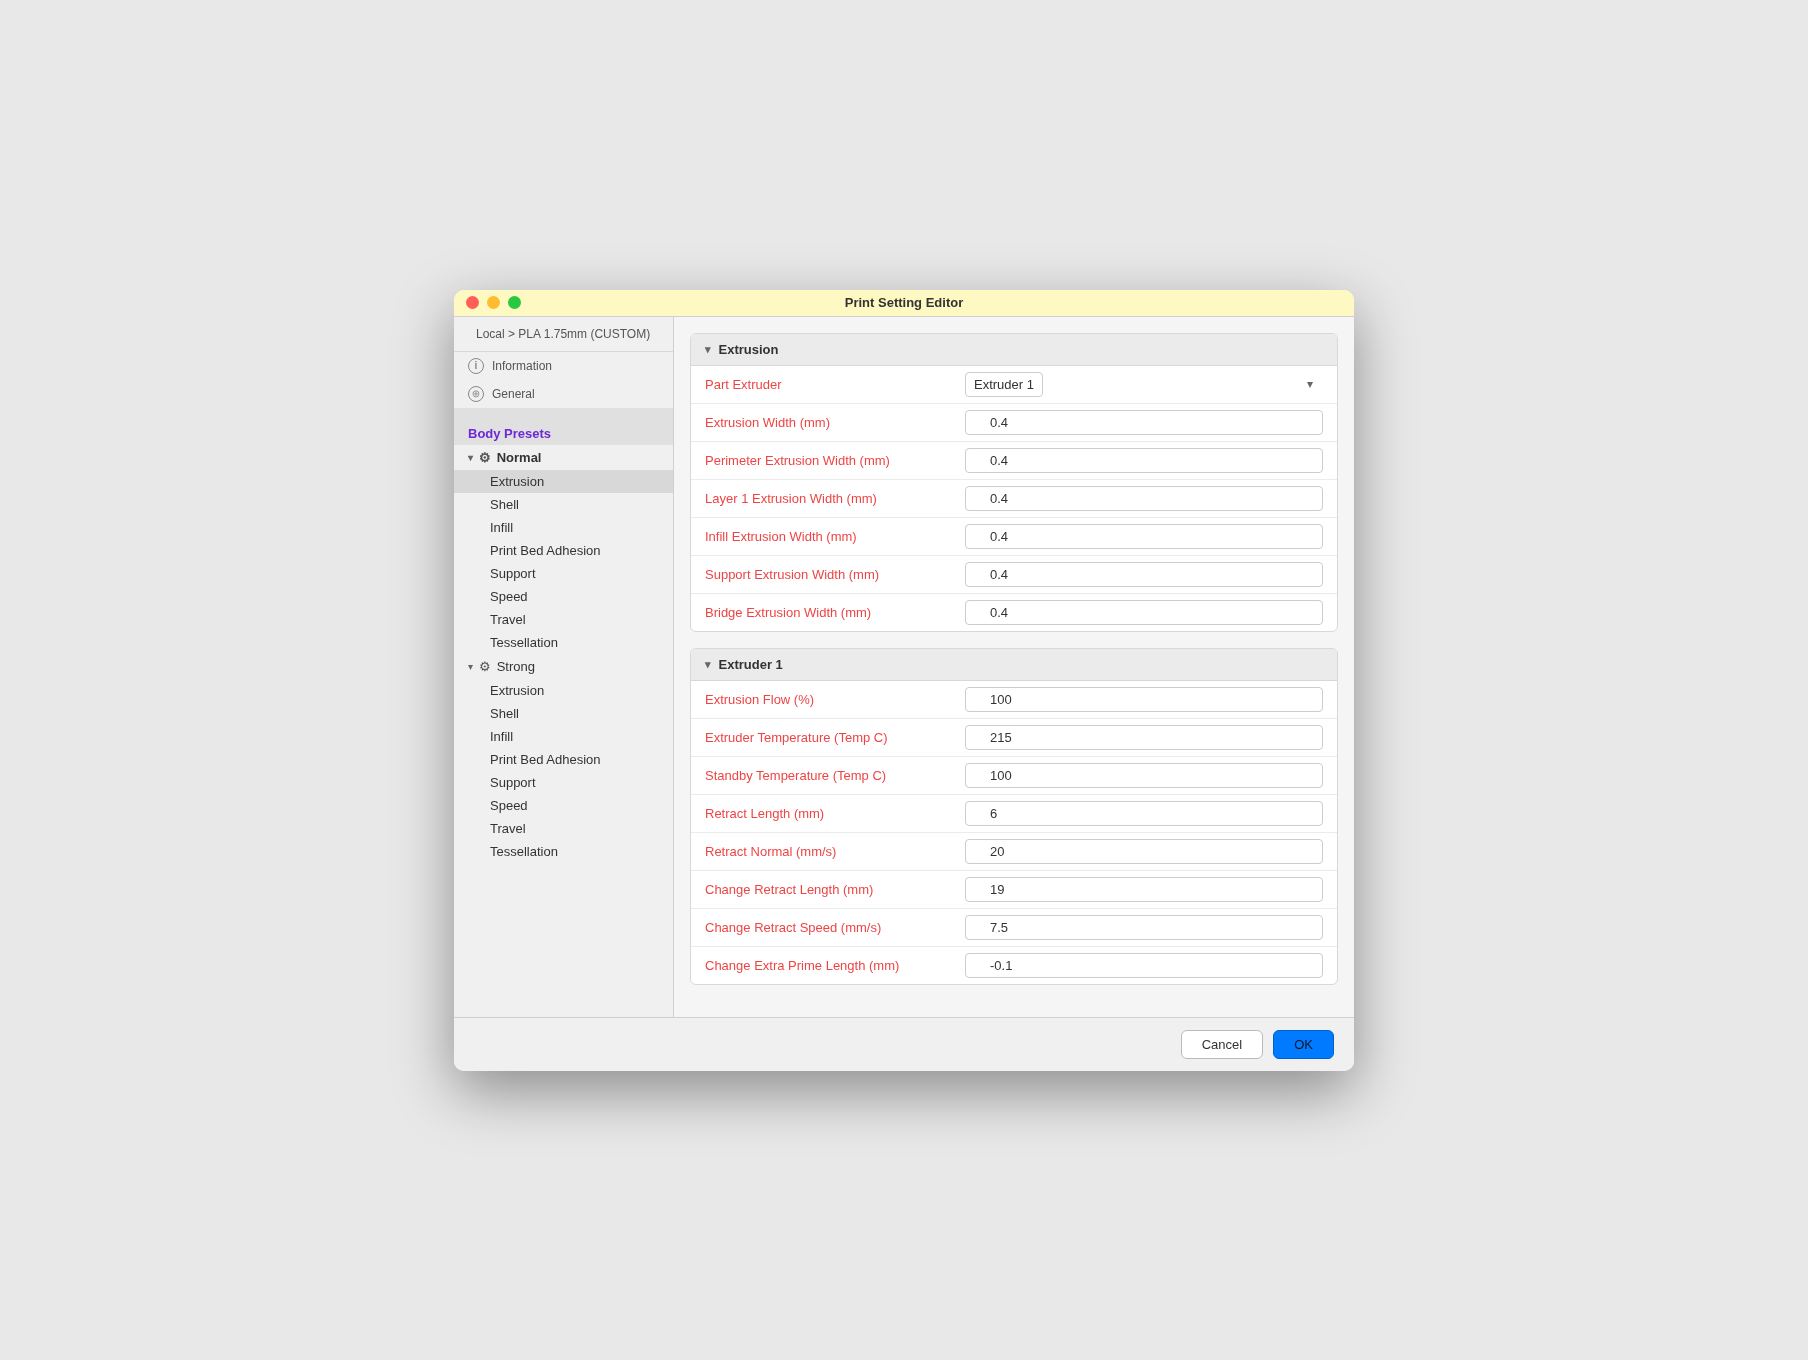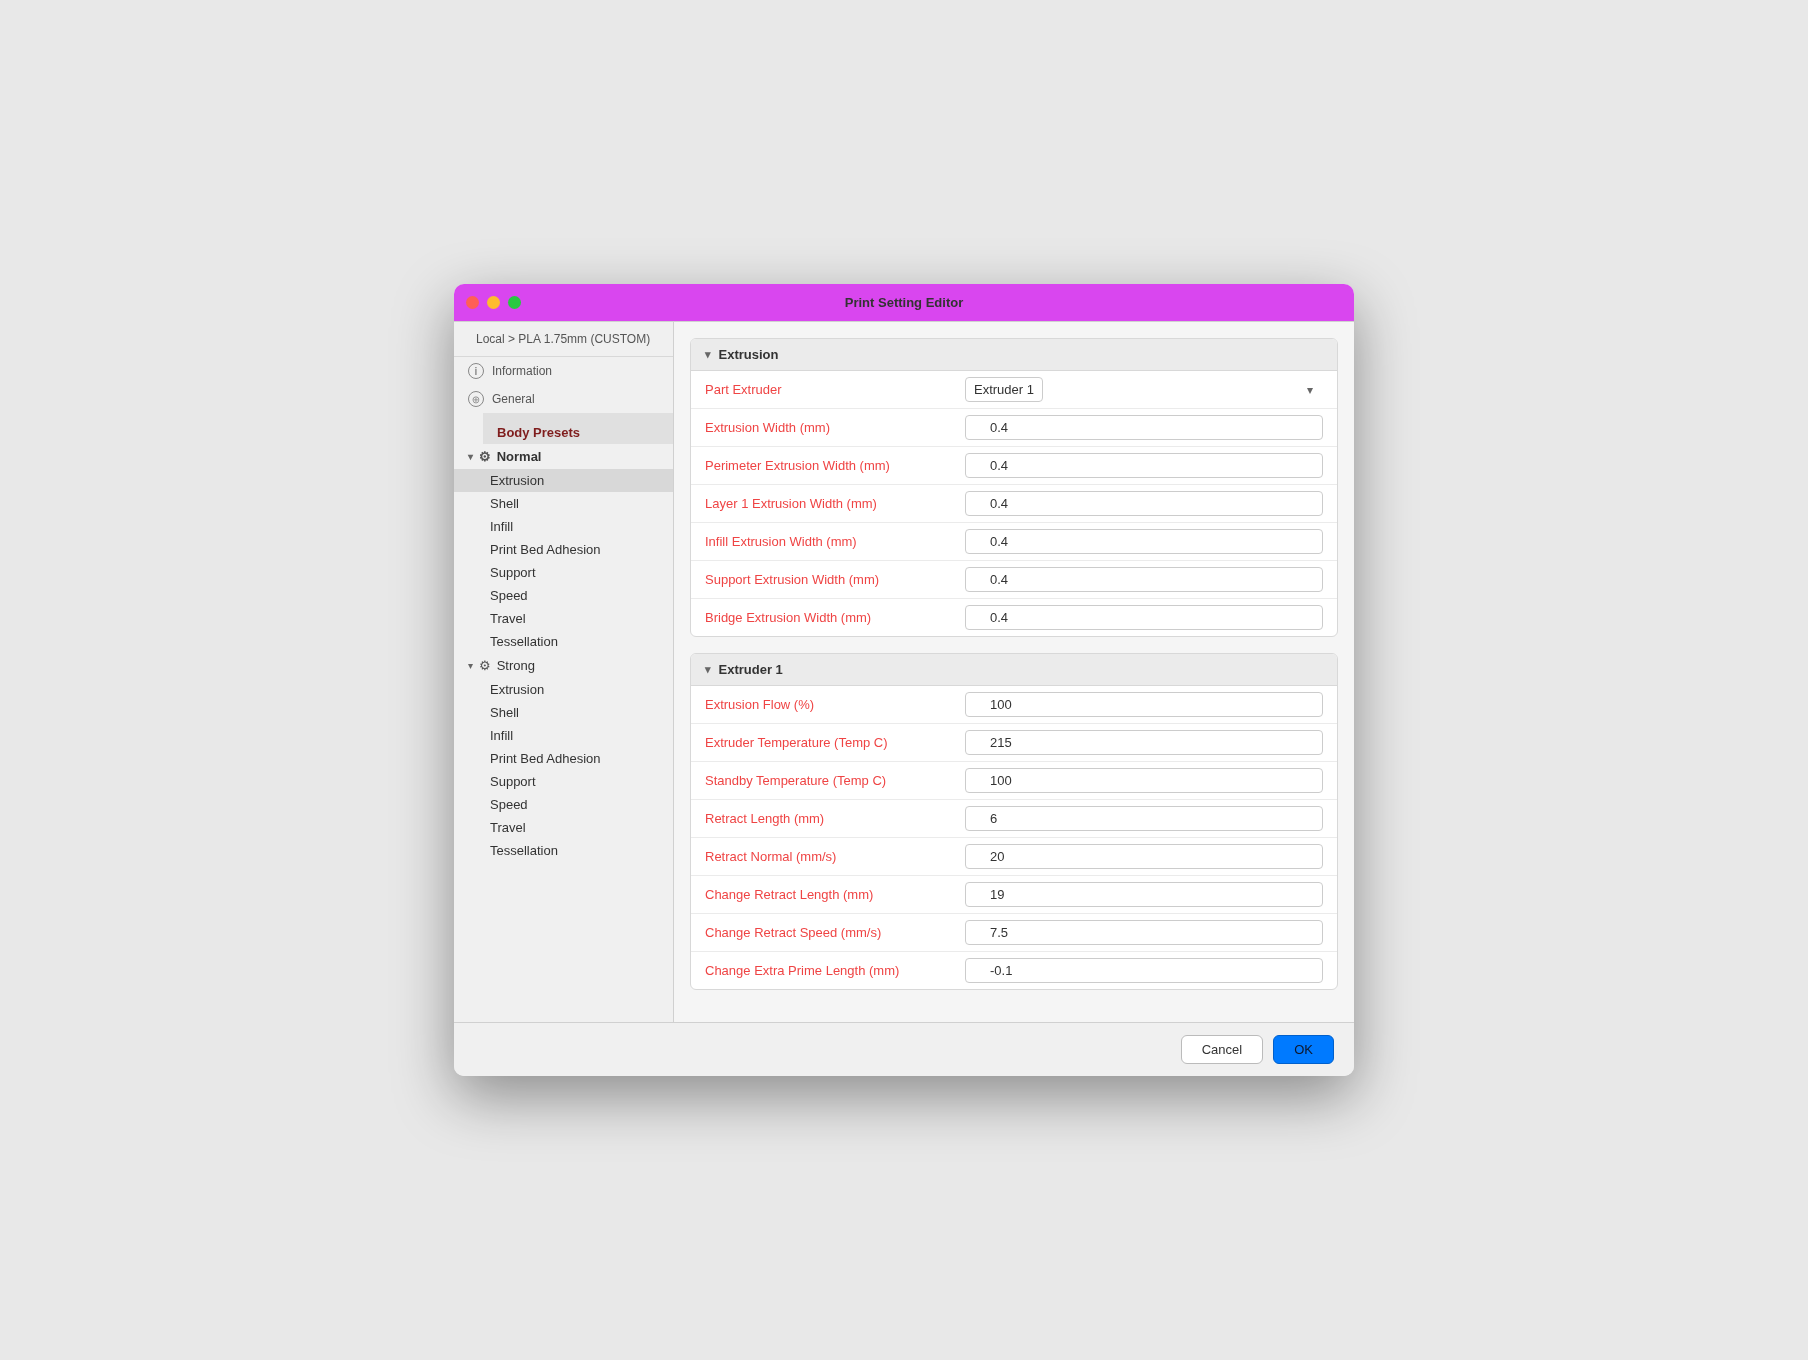--- a/index.html
+++ b/index.html
@@ -15,22 +15,22 @@
     .window {
       width: 900px;
       background: #f5f5f5;
       border-radius: 10px;
       box-shadow: 0 20px 60px rgba(0,0,0,0.4);
       overflow: hidden;
       display: flex;
       flex-direction: column;
     }
     .titlebar {
-      background: #d946ef;
-      height: 38px;
+      background: #fef9c3;
+      height: 27px;
       display: flex;
       align-items: center;
       justify-content: center;
       position: relative;
       border-bottom: 1px solid #d0d0d0;
       flex-shrink: 0;
     }
     .titlebar-buttons {
       position: absolute;
       left: 12px;
@@ -98,26 +98,25 @@
       height: 16px;
       border-radius: 50%;
       border: 1.5px solid #888;
       display: flex;
       align-items: center;
       justify-content: center;
       font-size: 10px;
       color: #888;
     }
     .sidebar-group-label {
-      padding: 12px 14px 4px 14px;
+      padding: 18px 14px 4px 14px;
       font-size: 13px;
       font-weight: 700;
-      color: #7f1d1d;
+      color: #6d28d9;
       background: #e0e0e0;
-      margin-left: 29px;
     }
     .sidebar-preset {
       padding: 5px 14px 5px 14px;
       display: flex;
       align-items: center;
       gap: 6px;
       font-size: 13px;
       color: #333;
       cursor: pointer;
     }

